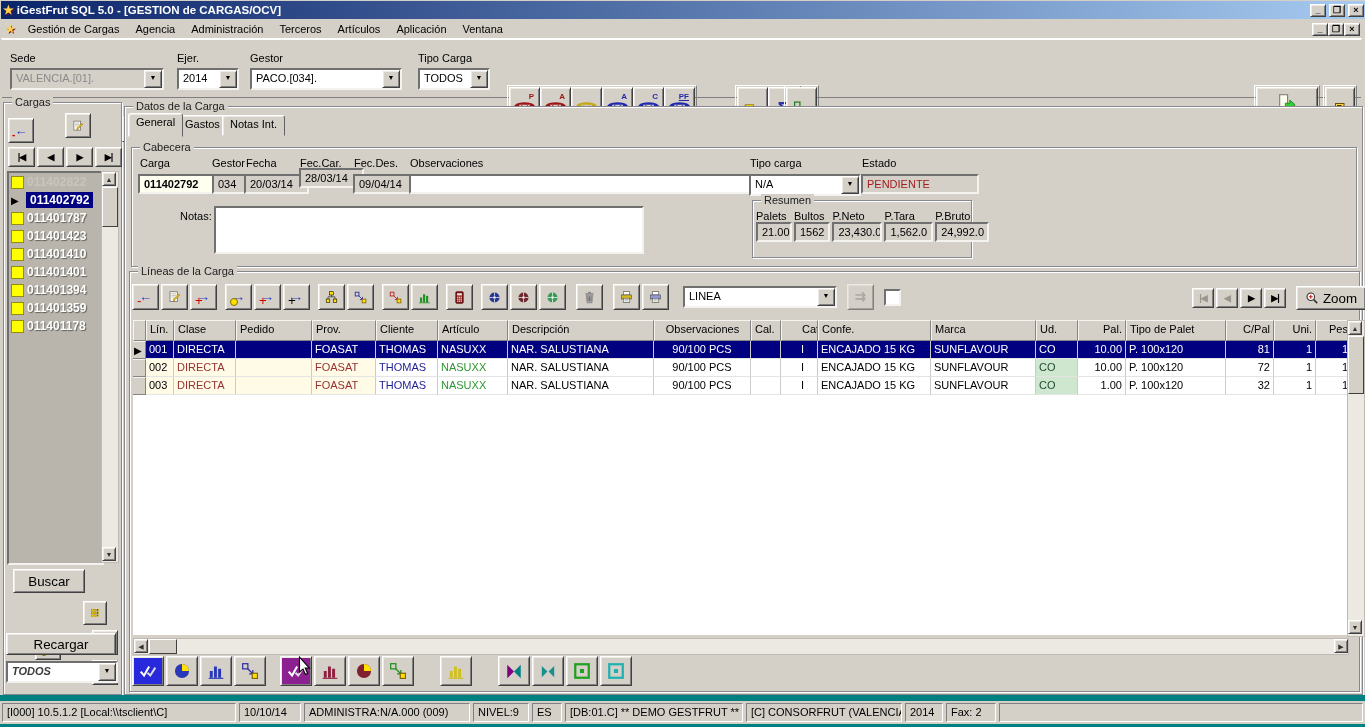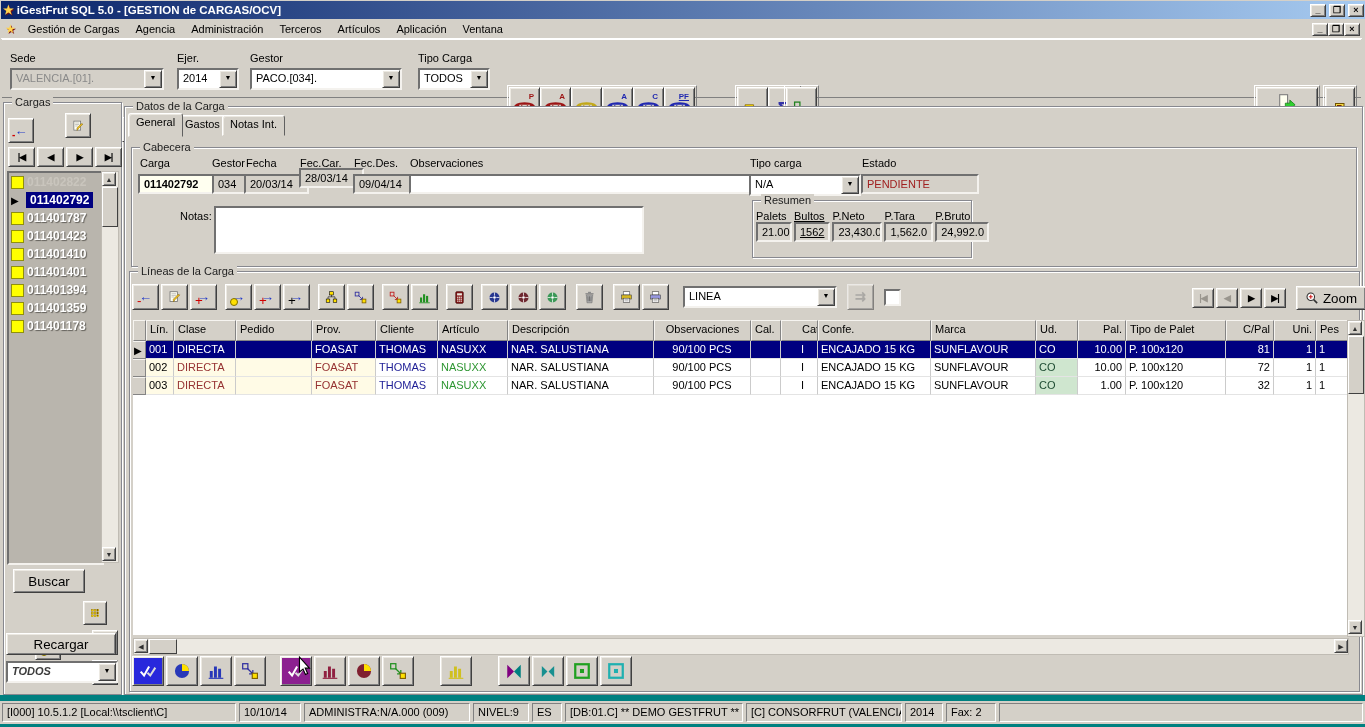--- a/index.html
+++ b/index.html
@@ -65,21 +65,21 @@
   .gridwrap{background:#fff;overflow:hidden}
   .grow{display:flex}
   .th{height:21px;line-height:16px;background:#d4d0c8;border-right:1px solid #848484;border-bottom:1px solid #848484;
       border-top:1px solid #f6f4f0;border-left:1px solid #f6f4f0;padding:0 3px;box-sizing:border-box;white-space:nowrap;overflow:hidden;flex:none}
   .td{height:18px;line-height:17px;border-right:1px solid #cbcbcb;border-bottom:1px solid #e4e4e4;padding:0 3px;
       box-sizing:border-box;background:#fff;white-space:nowrap;overflow:hidden;flex:none}
   .td.ind,.th.ind{background:#d4d0c8;border-right:1px solid #848484;border-bottom:1px solid #848484;border-top:1px solid #f6f4f0;padding:0 1px;font-size:10px}
   .ind{width:13px}.c0{width:28px}.c1{width:62px}.c2{width:76px}.c3{width:64px}.c4{width:62px}.c5{width:70px}
   .c6{width:146px}.c7{width:97px;text-align:center}.c8{width:30px}.c9{width:37px;padding-left:20px}
   .c10{width:113px}.c11{width:105px}.c12{width:42px}.c13{width:48px;text-align:right}.c14{width:100px}
-  .c15{width:48px;text-align:right}.c16{width:42px;text-align:right}.c17{width:36px;}
+  .c15{width:48px;text-align:right}.c16{width:42px;text-align:right}.c17{width:36px;text-align:right}
   .trow .c1{color:#963232}.trow .c3{color:#963232}.trow .c4{color:#1e1e96}.trow .c5{color:#2e9632}
   .trow .c0,.trow .c1,.trow .c2,.trow .c3{background:#fffbe6}
   .trow .c12{background:#cfe6cf;color:#1e4c32}
   .trow.sel .td:not(.ind){background:#000080;color:#fff}
   
   .bbtn{width:32px;height:30px;display:inline-flex;align-items:center;justify-content:center}
   .bbtn.bluebg{background:#2828dc}.bbtn.purpbg{background:#8c2090}
   
   .teal{background:#008080}
   .statusbar{left:0;top:701px;width:1365px;height:23px;display:flex;gap:3px;padding:2px 2px;box-sizing:border-box;background:#d4d0c8}
@@ -470,21 +470,21 @@
     <span class="lbl" style="left:48px;top:62px">Notas:</span>
     <div class="abs field" style="left:82px;top:58px;width:418px;height:42px"></div>
 
     <div class="abs grp" style="left:620px;top:52px;width:218px;height:56px">
       <span class="legend">Resumen</span>
       <div id="resumen-fields" style="display:flex;gap:2px;padding:9px 3px 0 3px">
           <div class="rescol" style="width: 36px;">
             <div class="reslab">Palets</div>
             <div class="field gray" style="text-align: right;">21.00</div>
           </div>
-          <div class="rescol" style="width: 40px; text-decoration: underline;">
+          <div class="rescol" style="width: 40px;">
             <div class="reslab">Bultos</div>
             <div class="field gray" style="text-align: right;">1562</div>
           </div>
           <div class="rescol" style="width: 50px;">
             <div class="reslab">P.Neto</div>
             <div class="field gray" style="text-align: right;">23,430.0</div>
           </div>
           <div class="rescol" style="width: 50px;">
             <div class="reslab">P.Tara</div>
             <div class="field gray" style="text-align: right;">1,562.0</div>

